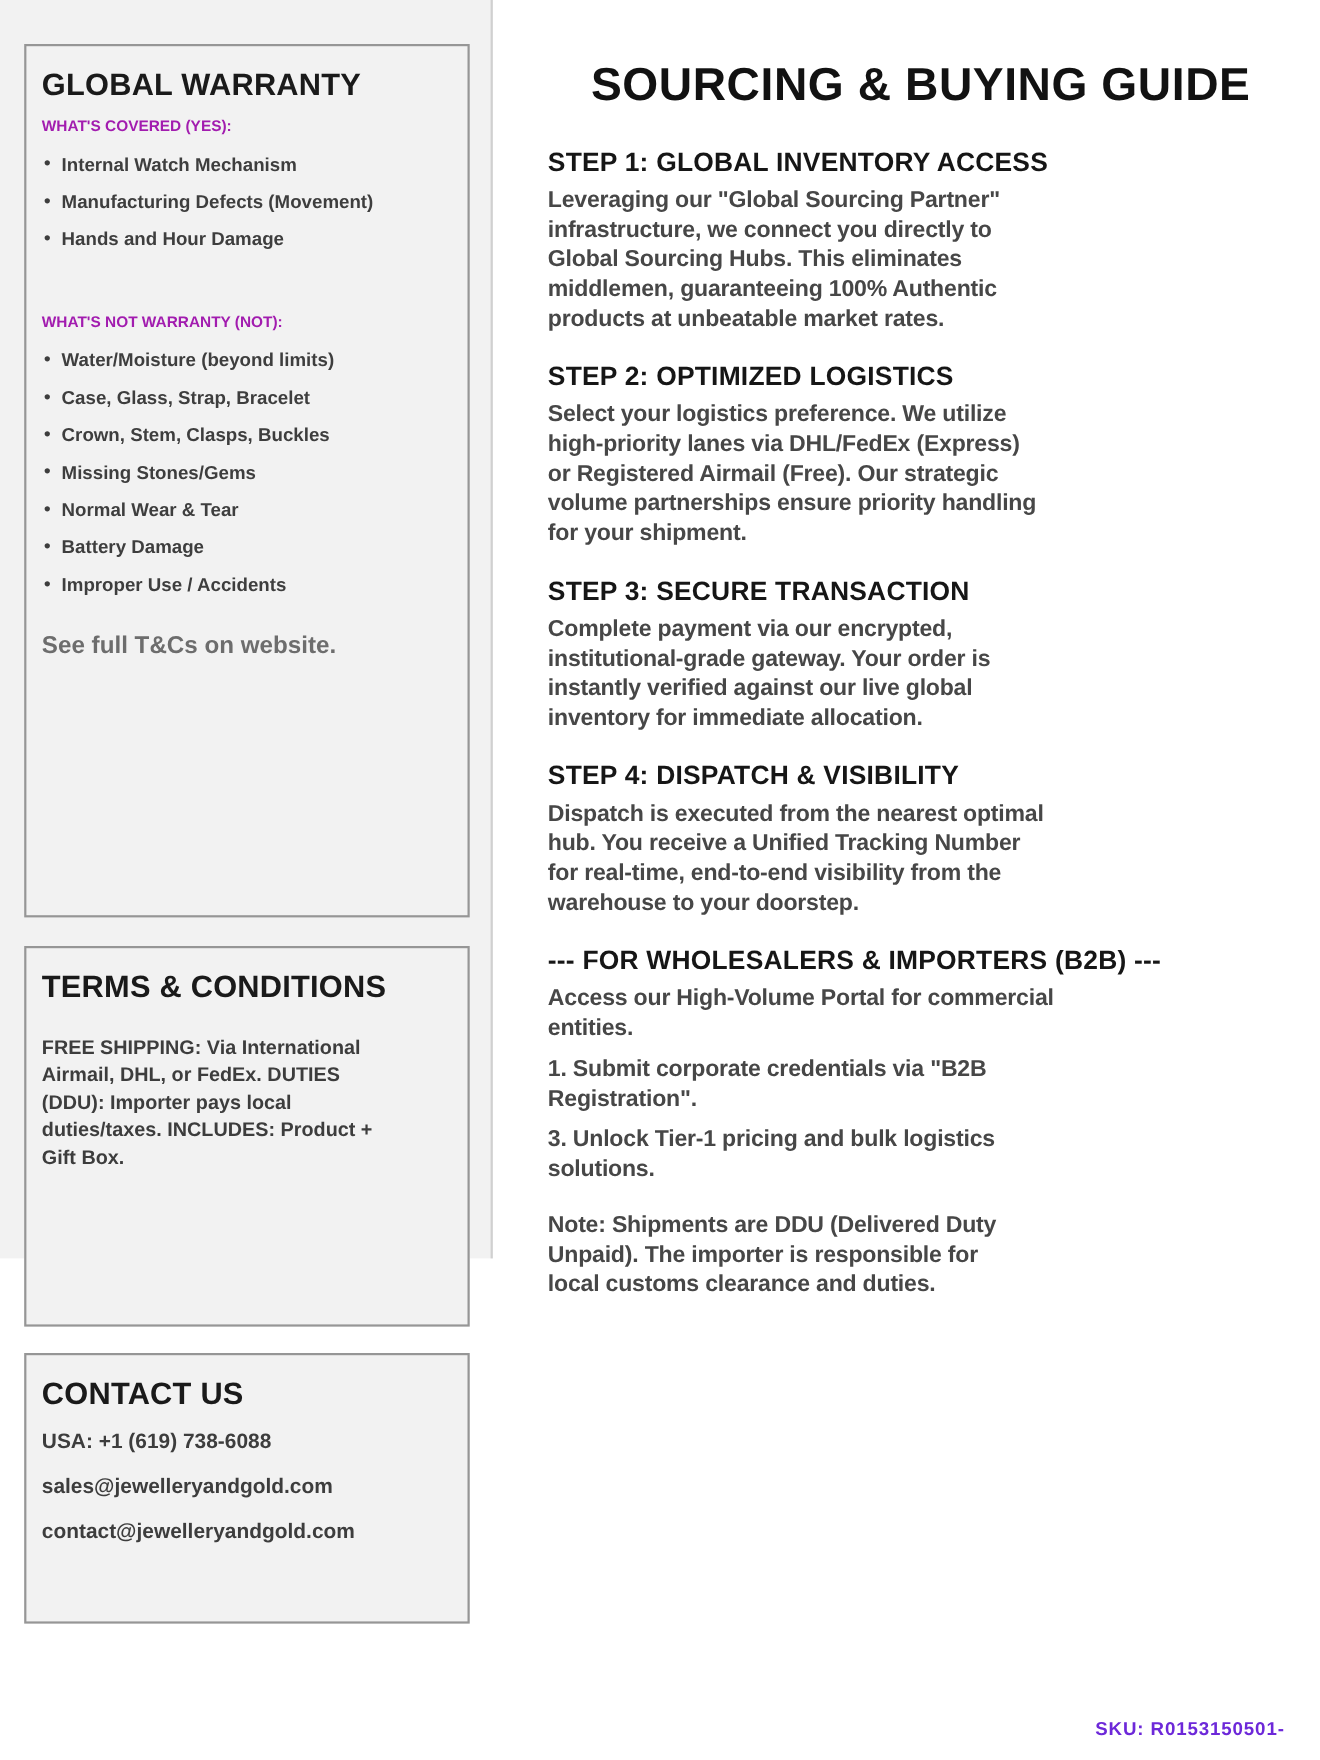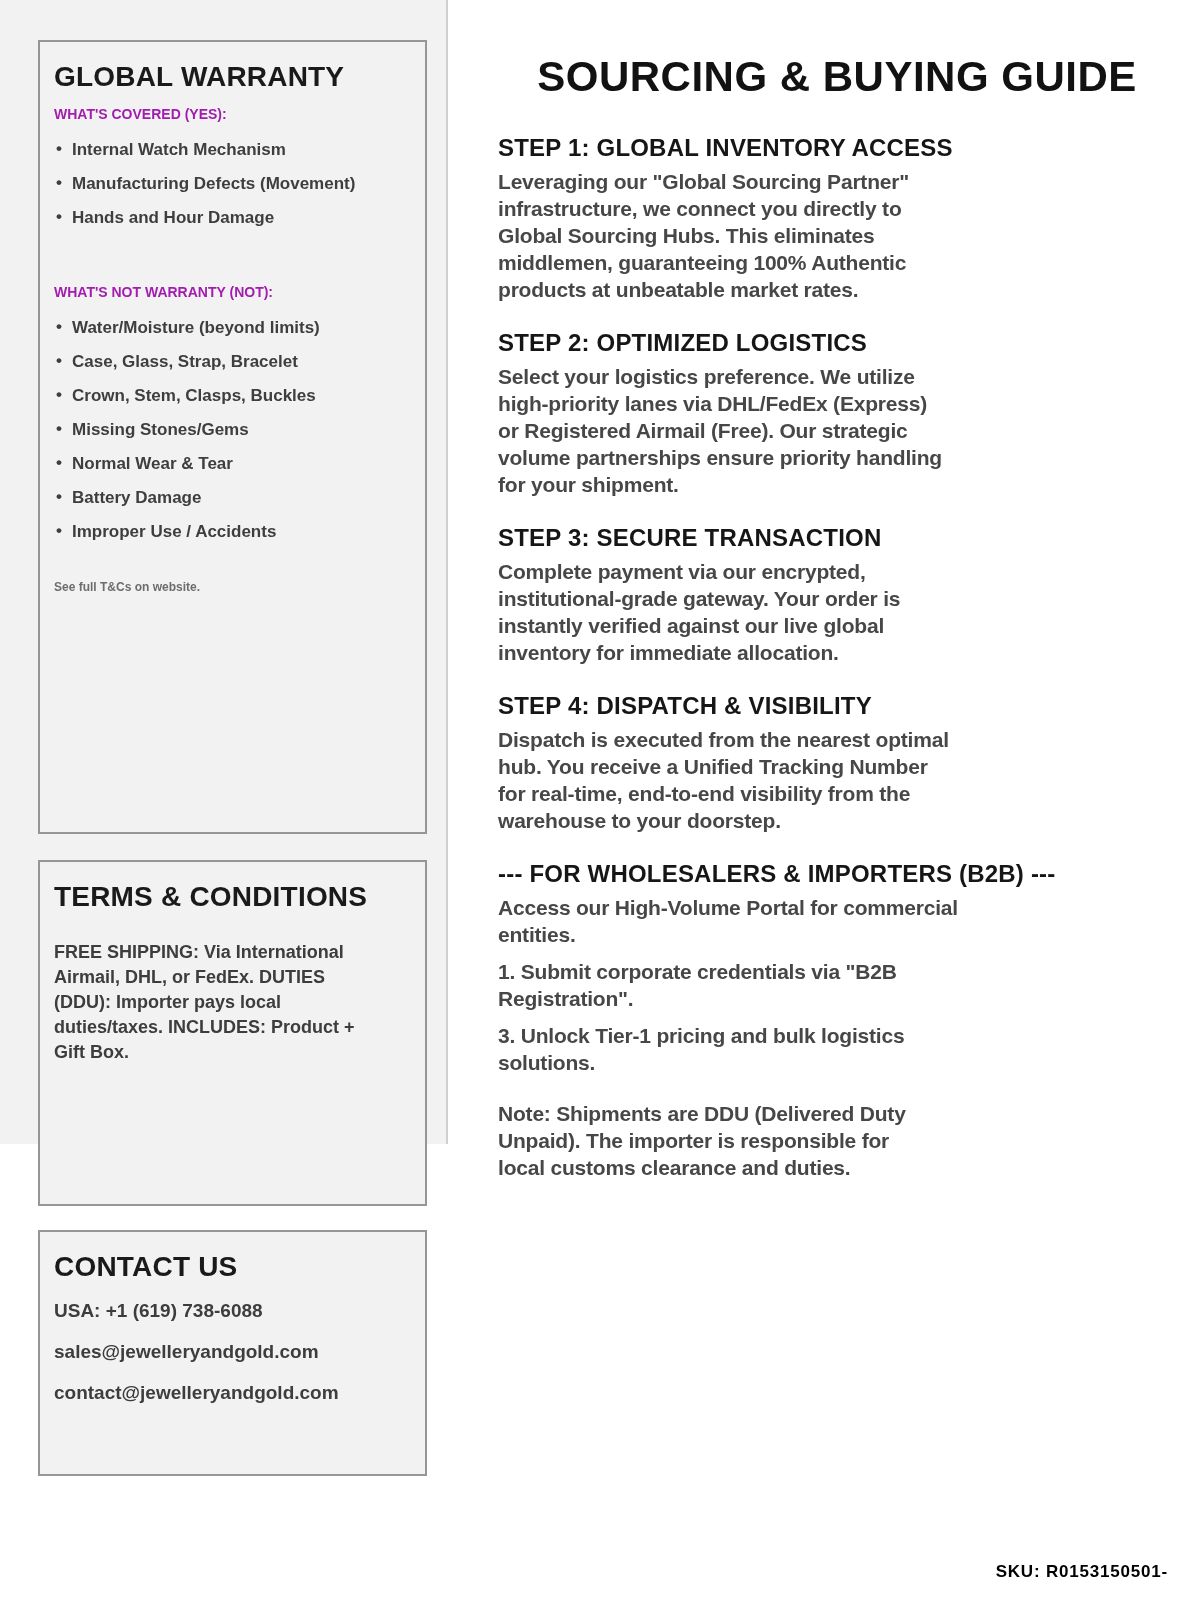--- a/index.html
+++ b/index.html
@@ -16,21 +16,21 @@
     overflow: hidden;
     background: #ffffff;
   }
 
   
   .sidebar {
     width: 448px; min-width: 448px; height: 1144px;
     background: #f2f2f2;
     border-right: 2px solid #d0d0d0;
     box-sizing: border-box;
-    padding: 40px 19px 0 38px;
+    padding: 40px 19px 0 22px;
   }
   .box {
     border: 2px solid #969696;
     background: #f2f2f2;
     box-sizing: border-box;
     padding: 20px 14px;
   }
   .box-warranty { height: 794px; }
   .box-terms    { height: 346px; margin-top: 26px; }
   .box-contact  { height: 246px; margin-top: 24px; }
@@ -54,21 +54,21 @@
     font-size: 17px; font-weight: bold;
     color: #3e3e3e; line-height: 20px;
   }
   .bullet-list li::before {
     content: "\2022";
     position: absolute; left: 2px; top: -1px;
     color: #3e3e3e; font-size: 17px;
   }
   .footnote {
     margin-top: 34px;
-    font-size: 12px; font-weight: bold;
+    font-size: 22px; font-weight: bold;
     color: #6d6d6d; line-height: 22px;
   }
   .terms-body {
     margin-top: 28px;
     font-size: 18px; font-weight: bold;
     color: #3d3d3d; line-height: 25px;
     white-space: pre-line;
   }
   .contact-line {
     margin-top: 18px;
@@ -104,21 +104,21 @@
     color: #474747; line-height: 27px;
     white-space: pre-line;
     letter-spacing: -0.2px;
   }
   .b2b-block { margin-top: 10px; }
   .b2b-note  { margin-top: 24px; }
   .sku {
     position: absolute;
     right: 32px; bottom: 18px;
     font-size: 17px; font-weight: bold;
-    color: #000000; letter-spacing: 0.8px;
+    color: #6d28d9; letter-spacing: 0.8px;
   }
 </style>
 </head>
 <body>
 
 <div class="page">
 
   <aside class="sidebar">
 
     <section class="box box-warranty">

